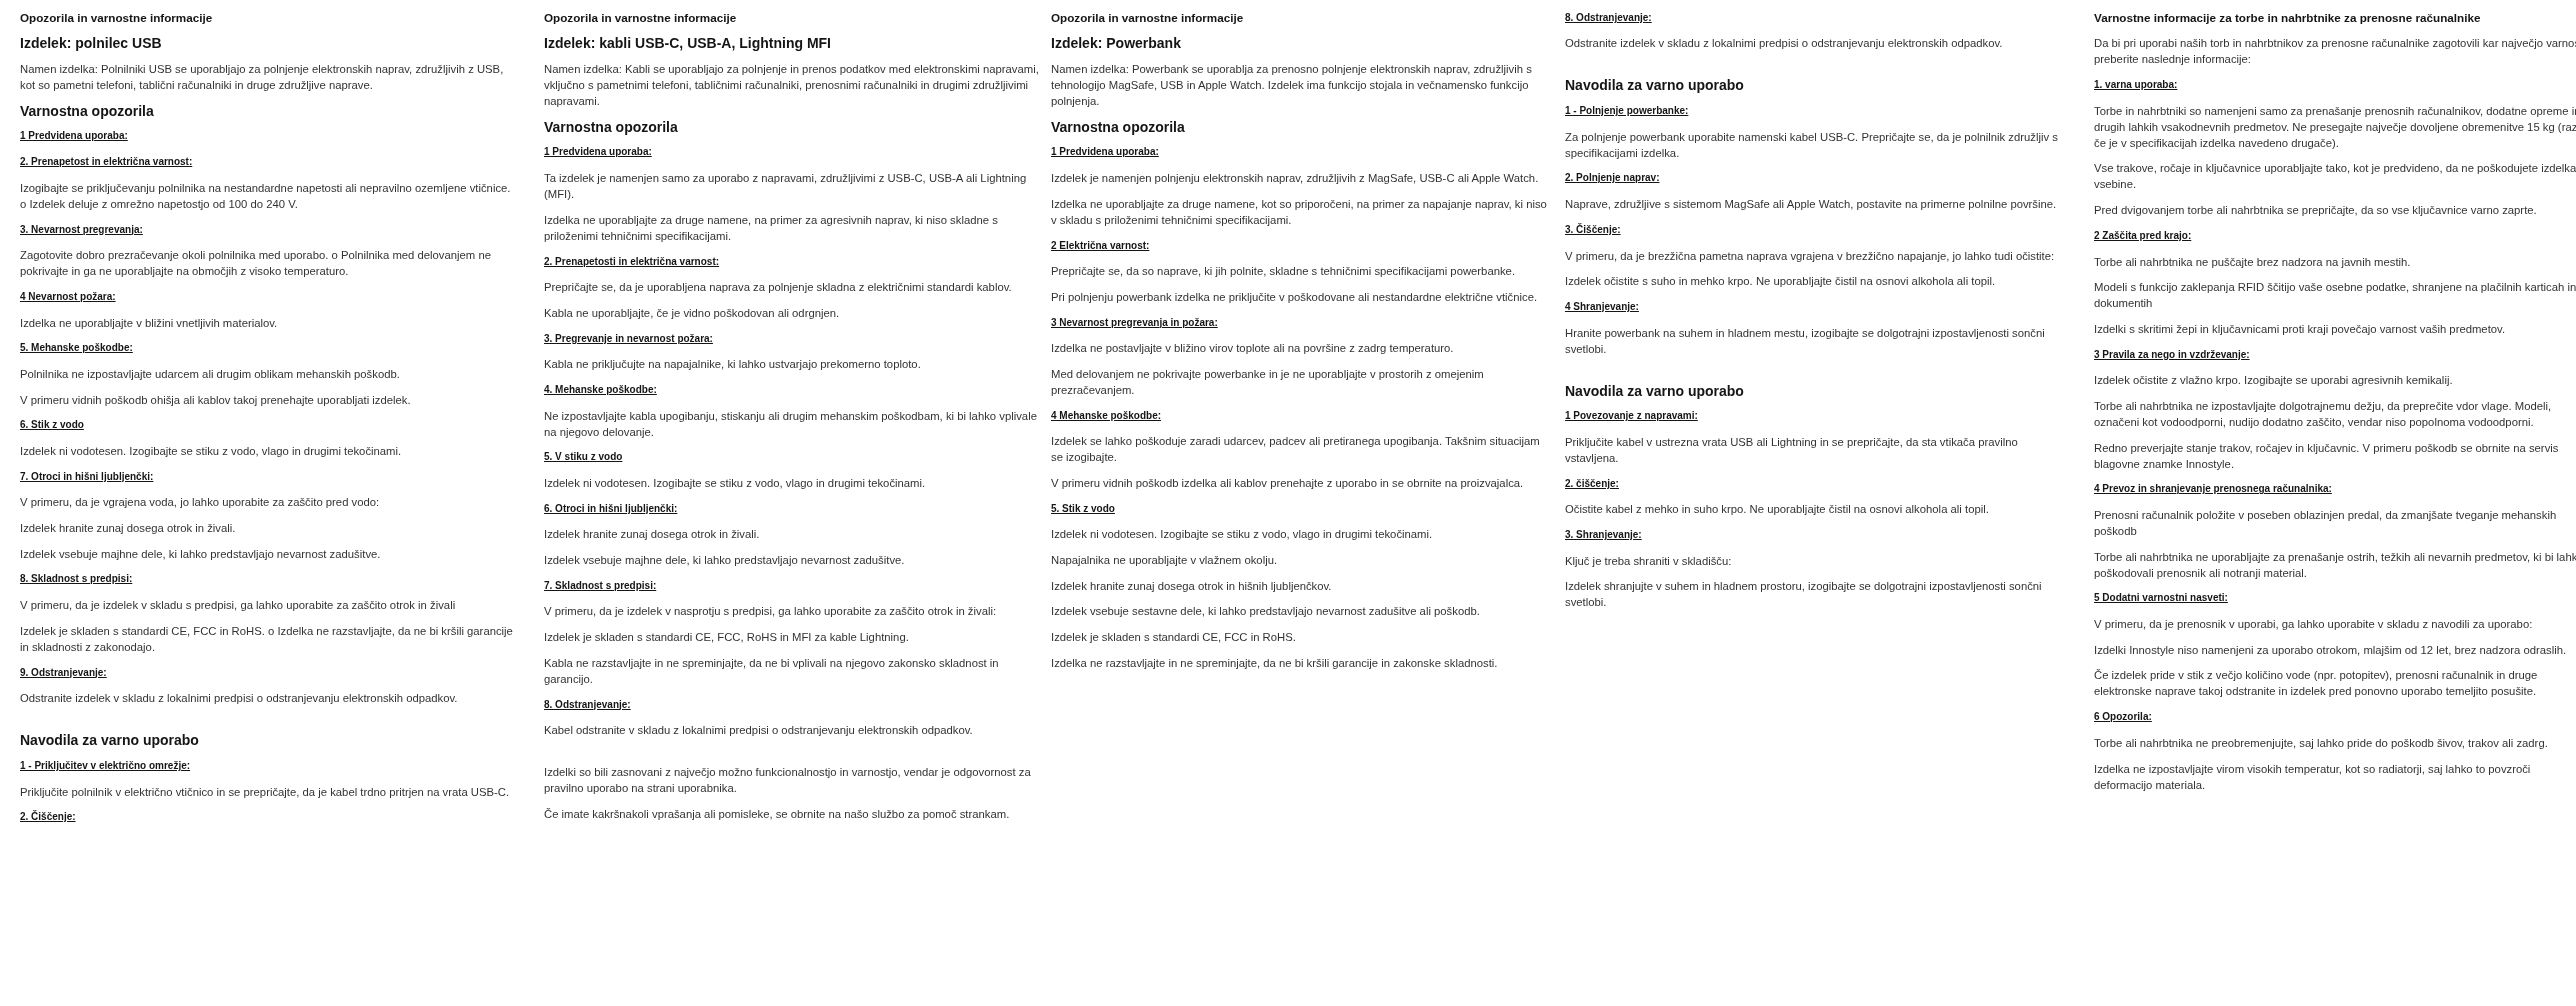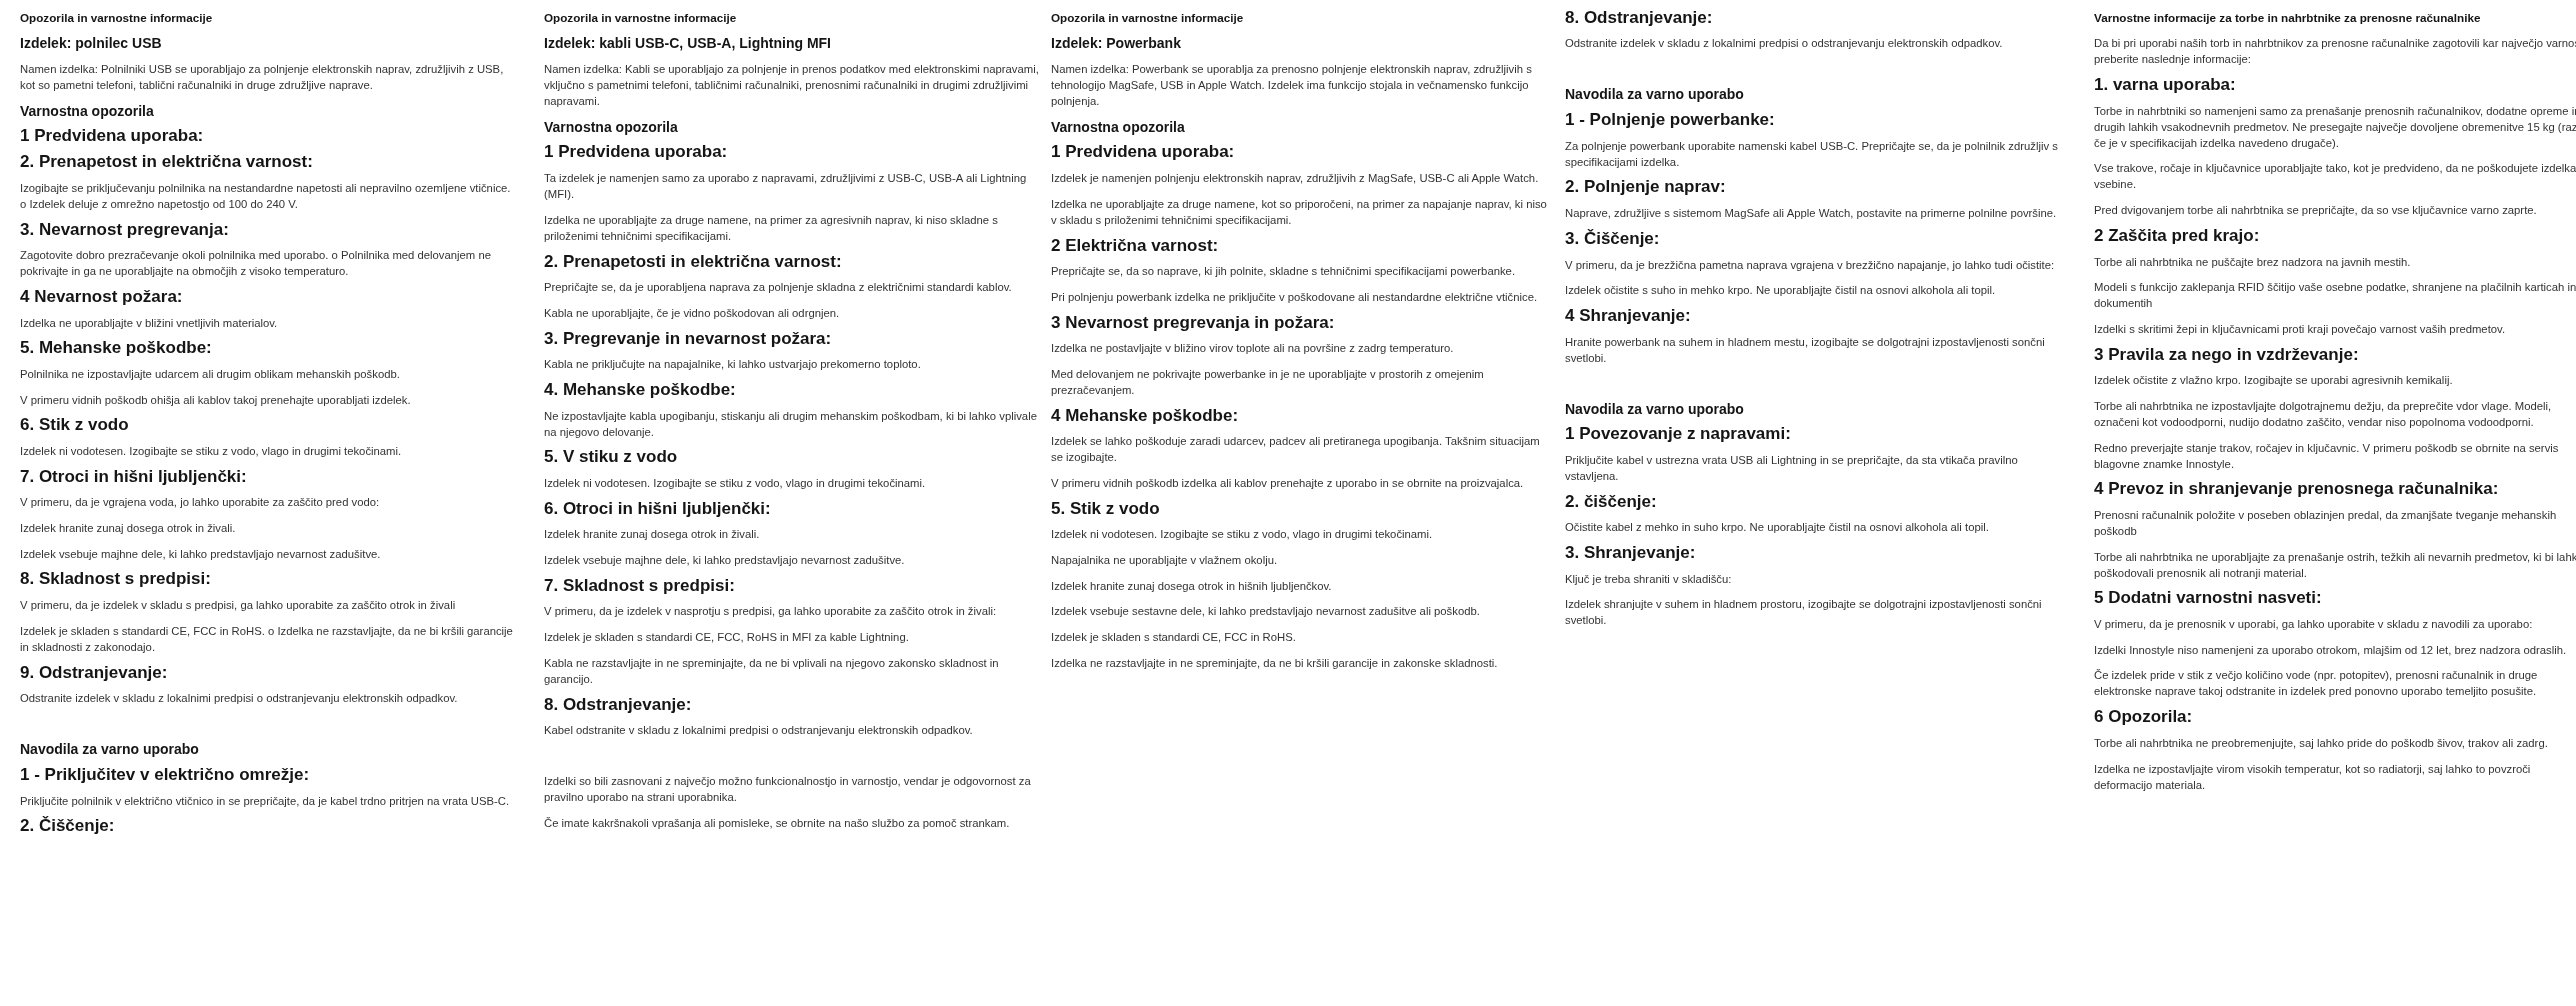--- a/index.html
+++ b/index.html
@@ -8,23 +8,23 @@
     width:2576px;height:838px;
     background:#ffffff;
     font-family:"Liberation Sans","DejaVu Sans",sans-serif;
     color:#2f2f2f;
     overflow:hidden;
   }
   .col{position:absolute;top:9.7px;width:497px;}
   .blk{font-size:11.3px;line-height:16px;margin:0 0 9.7px 0;white-space:normal;}
   .h1{font-weight:700;color:#151515;font-size:11.7px;}
   .h2{font-weight:700;color:#151515;font-size:14px;}
-  .h3{font-weight:700;color:#151515;font-size:17px;}
+  .h3{font-weight:700;color:#151515;font-size:10px;text-decoration:underline;}
   .p{font-weight:400;color:#333333;}
-  .section-gap{margin-top:35px;}
+  .section-gap{margin-top:26px;}
 </style>
 </head>
 <body>
 
 <div class="page">
 
 <div class="col" style="left: 20px;">
       <div class="blk h1">Opozorila in varnostne informacije</div>
       <div class="blk h2">Izdelek: polnilec USB</div>
       <div class="blk p">Namen izdelka: Polnilniki USB se uporabljajo za polnjenje elektronskih naprav, združljivih z USB, kot so pametni telefoni, tablični računalniki in druge združljive naprave.</div>

